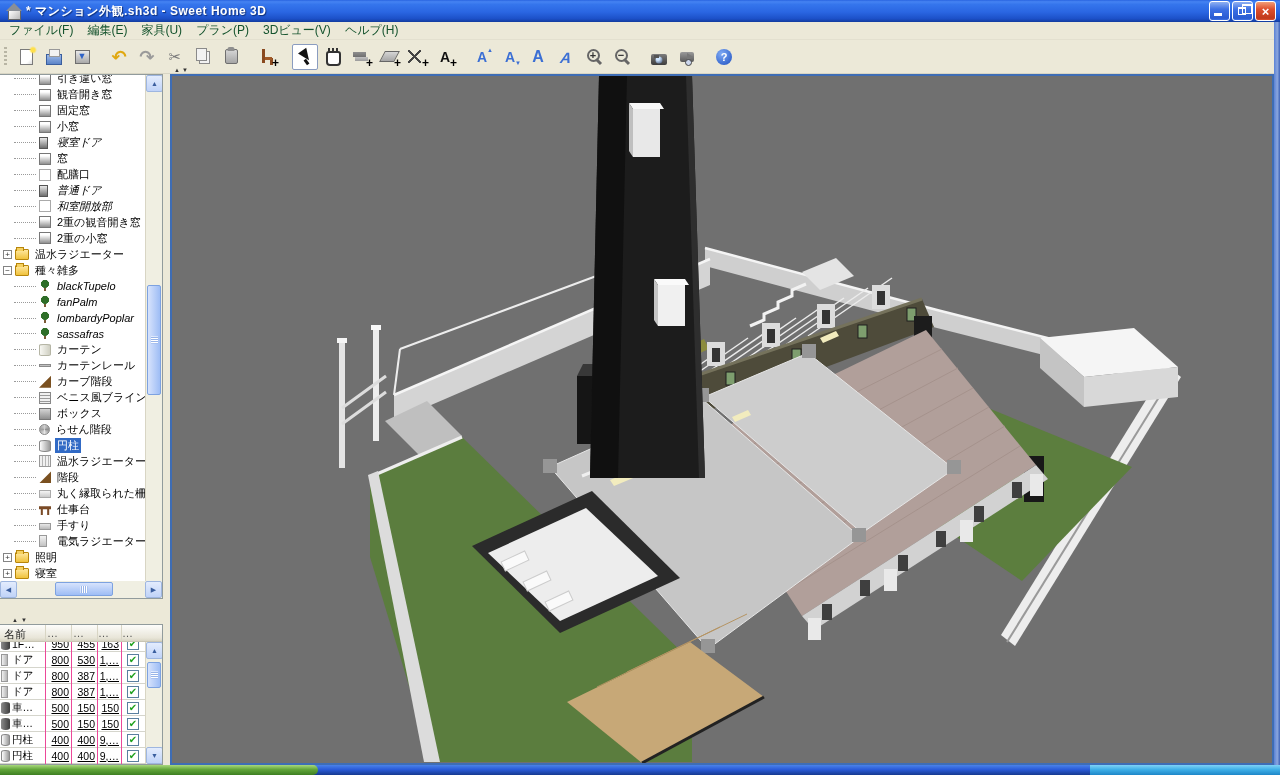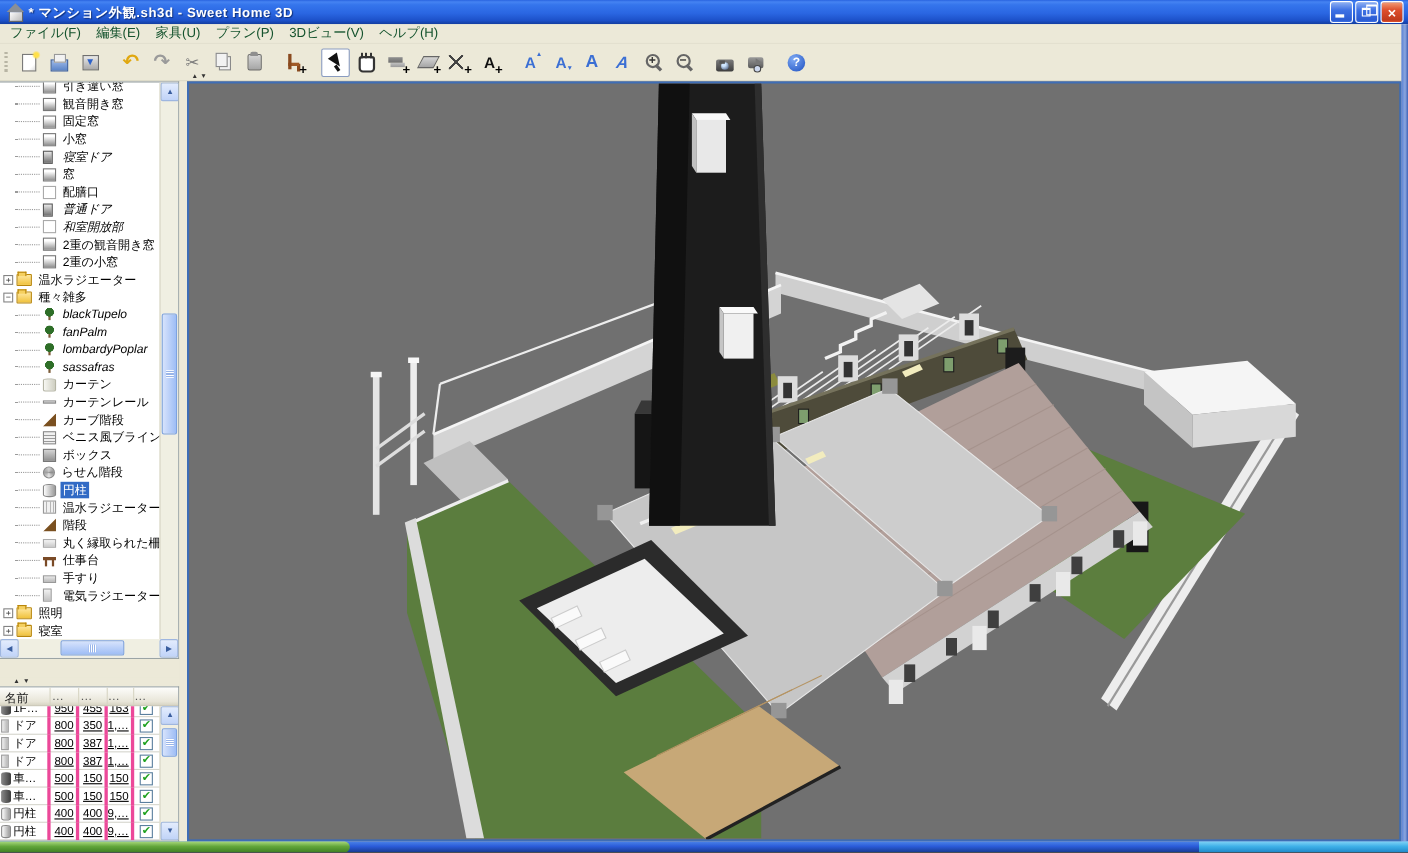--- a/index.html
+++ b/index.html
@@ -118,21 +118,21 @@
   .ftable{position:absolute;left:0;top:550px;width:163px;height:141px;background:#fff;border:1px solid #919B9C;border-left:none;overflow:hidden;}
   .thead{display:flex;height:17px;background:linear-gradient(180deg,#FDFDFB,#E8E5D8 80%,#D8D5C4);border-bottom:1px solid #C8C5B4;}
   .th{font-size:11px;color:#222;padding:2px 12px 0 4px;border-right:1px solid #D8D5C4;}
   .th:nth-child(1){width:46px;}
   .th.thn{width:26px;text-align:center;color:#555;padding-left:0;}
   .th.thn:nth-child(4){width:24px;}
   .th.thn:nth-child(5){width:22px;border-right:none;}
   .tbody{position:absolute;left:0;top:17px;width:146px;bottom:0;overflow:hidden;}
   .trow{display:flex;height:16px;border-bottom:1px solid #D5D5CC;align-items:center;}
   .trow.clipped{margin-top:-6px;}
-  .td{font-size:10.5px;height:16px;display:flex;align-items:center;border-right:3px solid #ec4899;overflow:hidden;}
+  .td{font-size:10.5px;height:16px;display:flex;align-items:center;border-right:1px solid #ec4899;overflow:hidden;}
   .td.name{width:46px;padding-left:1px;}
   .td.num{width:26px;justify-content:flex-end;padding-right:2px;text-decoration:underline;}
   .td.num:nth-child(4){width:24px;}
   .td.chk{width:22px;justify-content:center;border-right:none;}
   .ri{width:9px;height:12px;margin-right:2px;flex:none;}
   .ri-dark{background:linear-gradient(90deg,#8a8a8a,#3d3d3d);border-radius:45%/18%;}
   .ri-door{background:linear-gradient(90deg,#f0f0f0,#b5b5b5);border:1px solid #999;width:7px;margin-right:4px;}
   .ri-column{background:linear-gradient(90deg,#fdfdfd,#9a9a9a);border:1px solid #888;border-radius:45%/18%;}
   .cb{width:12px;height:12px;background:#fff;border:1px solid #5A7F9E;font-size:10px;font-weight:bold;color:#1FA11F;display:flex;align-items:center;justify-content:center;line-height:10px;}
 
@@ -473,21 +473,21 @@
             <div class="td chk">
               <span class="cb">✔</span>
             </div>
           </div>
           <div class="trow">
             <div class="td name">
               <span class="ri ri-door"></span>
               <span>ドア</span>
             </div>
             <div class="td num">800</div>
-            <div class="td num">350</div>
+            <div class="td num">530</div>
             <div class="td num">1,…</div>
             <div class="td chk">
               <span class="cb">✔</span>
             </div>
           </div>
           <div class="trow">
             <div class="td name">
               <span class="ri ri-door"></span>
               <span>ドア</span>
             </div>

